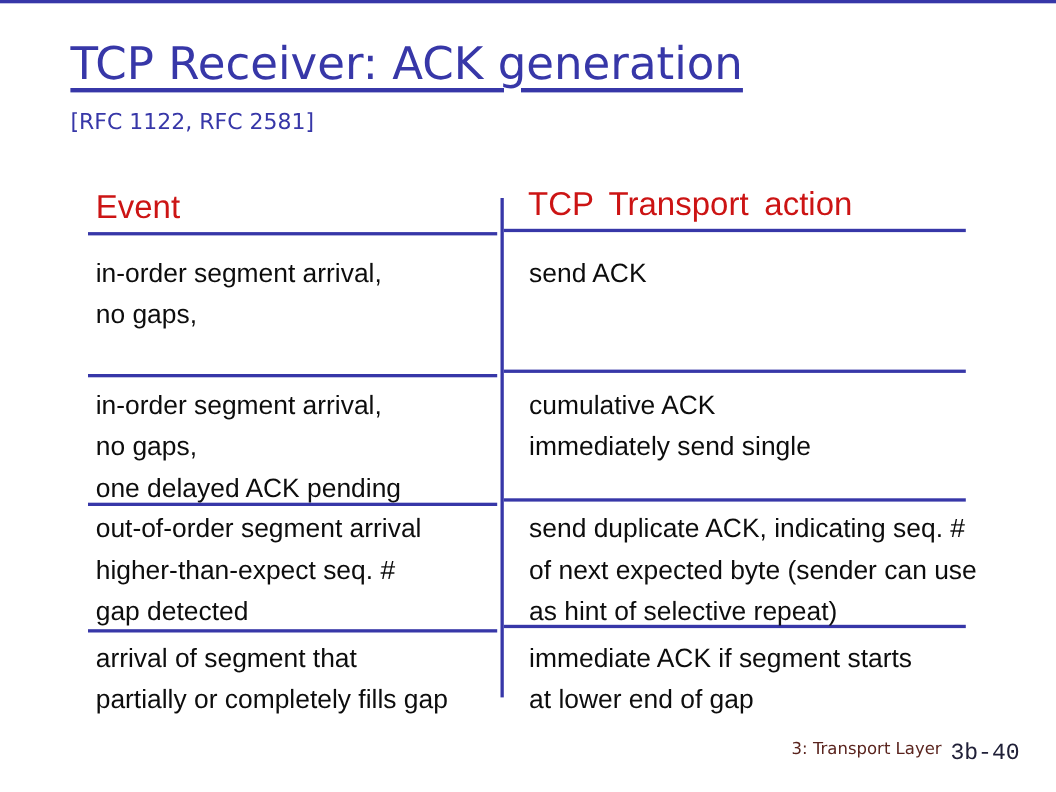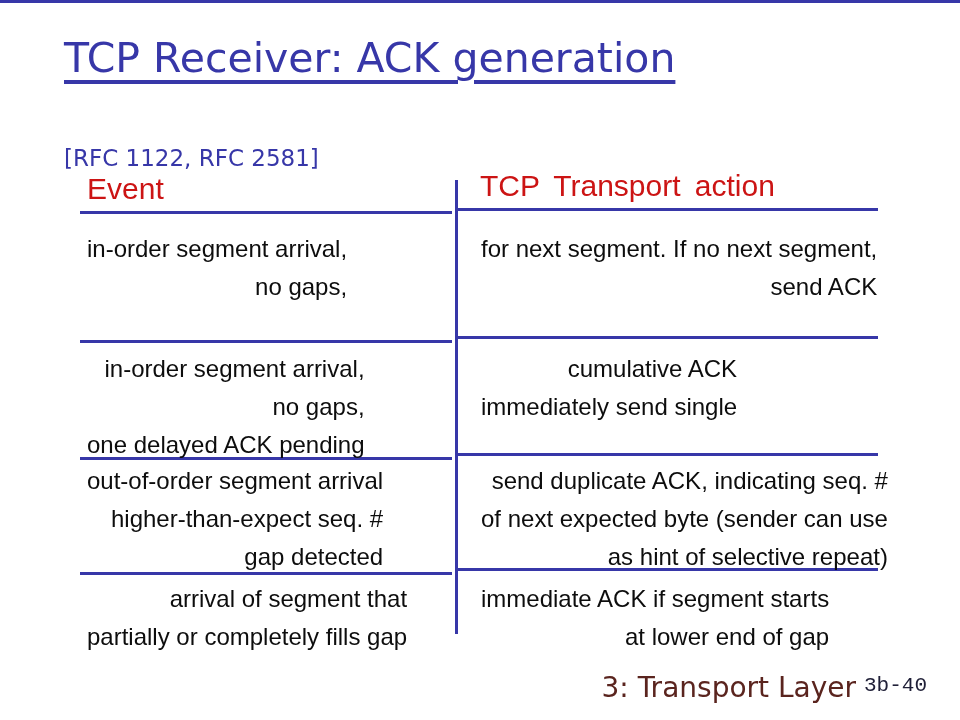--- a/index.html
+++ b/index.html
@@ -4,21 +4,20 @@
 <style>
   html, body { margin: 0; padding: 0; background: #ffffff; }
 
   .slide {
     position: relative;
     width: 960px;
     height: 720px;
     background: #ffffff;
     overflow: hidden;
     font-family: "Liberation Sans", sans-serif;
-    text-align: right;
   }
 
   .top-border {
     position: absolute;
     left: 0; top: 0;
     width: 960px; height: 3px;
     background: var(--accent-blue, #3737a8);
   }
 
   .title {
@@ -33,24 +32,23 @@
     text-decoration: underline;
     text-decoration-thickness: 4px;
     text-underline-offset: 8px;
     white-space: nowrap;
   }
 
   .subtitle {
     position: absolute;
     left: 64px; top: 98px;
     font-family: "DejaVu Sans", sans-serif;
-    font-size: 23px;
+    font-size: 20px;
     color: var(--accent-blue, #3737a8);
     white-space: nowrap;
-    margin-top: 47px;
   }
 
   .col-header {
     position: absolute;
     color: var(--header-red, #cc1414);
     font-size: 30px;
     white-space: nowrap;
   }
   .event-header  { left: 87px;  top: 172px; }
   .action-header { left: 480px; top: 169px; word-spacing: 6px; }
@@ -91,21 +89,21 @@
   .cell.action { left: 481px; }
   .r1 { top: 230px; }
   .r2 { top: 350px; }
   .r3 { top: 462px; }
   .r4 { top: 580px; }
 
   .footer-section {
     position: absolute;
     right: 104px; top: 671px;
     font-family: "DejaVu Sans", sans-serif;
-    font-size: 28px;
+    font-size: 15px;
     color: var(--footer-red, #5a241e);
     white-space: nowrap;
   }
   .footer-page {
     position: absolute;
     left: 864px; top: 674px;
     font-family: Liberation Mono, monospace;
     font-size: 21px;
     color: var(--page-num, #202038);
     white-space: nowrap;
@@ -132,21 +130,20 @@
   <div class="hline h-right row2-r"></div>
   <div class="hline h-left row3-l"></div>
   <div class="hline h-right row3-r"></div>
   <div class="vline col-divider"></div>
 
   <div class="cell event r1">
     <div>in-order segment arrival,</div>
     <div>no gaps,</div>
   </div>
   <div class="cell action r1">
-    <div>for next segment. If no next segment,</div>
     <div>send ACK</div>
   </div>
 
   <div class="cell event r2">
     <div>in-order segment arrival,</div>
     <div>no gaps,</div>
     <div>one delayed ACK pending</div>
   </div>
   <div class="cell action r2">
     <div>cumulative ACK</div>

